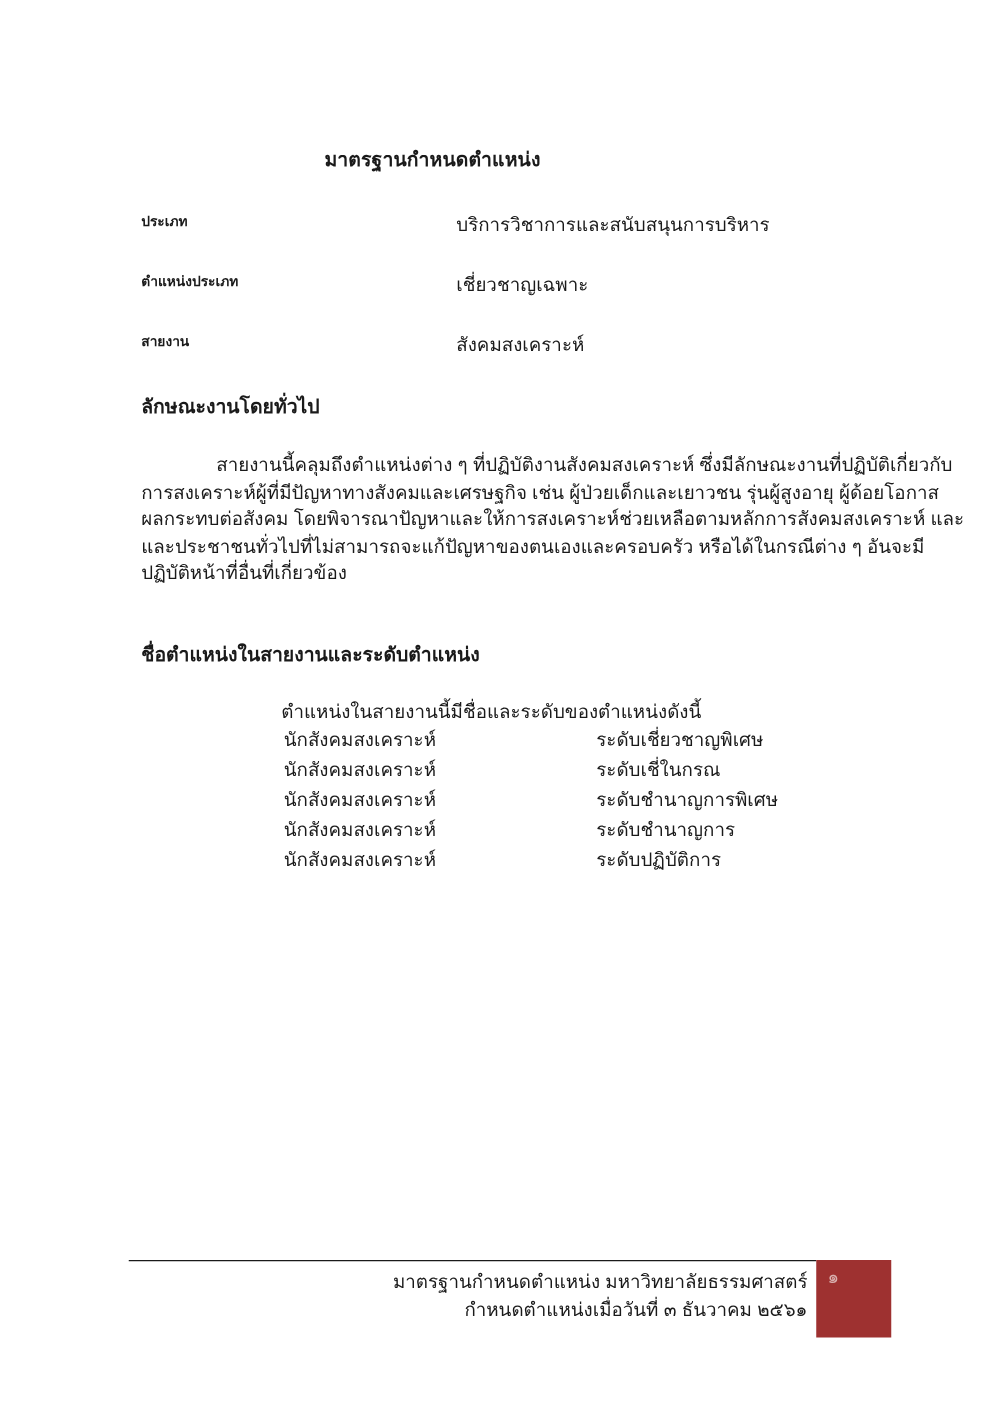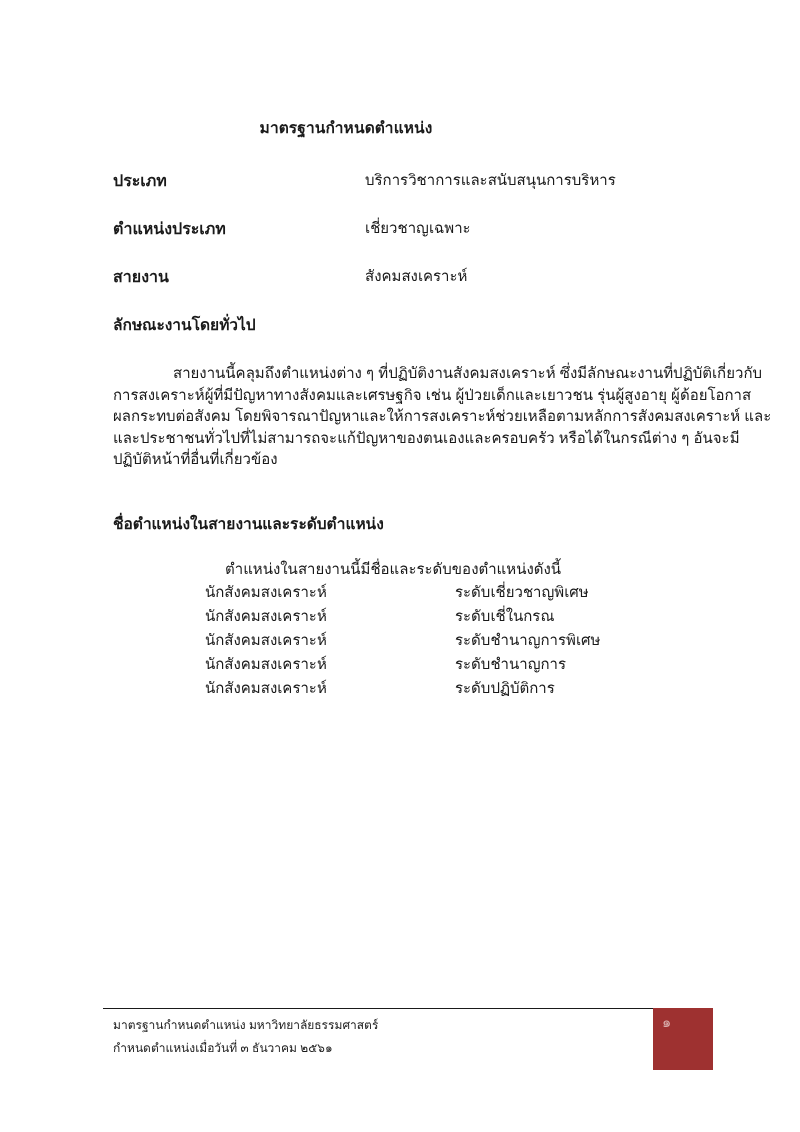--- a/index.html
+++ b/index.html
@@ -35,21 +35,21 @@
   .field-row {
     position: absolute;
     left: 113px;
     width: 620px;
     height: 20px;
   }
   .field-row .f-label {
     position: absolute;
     left: 0;
     top: 0;
-    font-size: 16px;
+    font-size: 11px;
     font-weight: bold;
     white-space: nowrap;
   }
   .field-row .f-value {
     position: absolute;
     left: 252px;
     top: 0;
     font-size: 15px;
     font-weight: normal;
     white-space: nowrap;
@@ -103,20 +103,21 @@
     position: absolute;
     left: 205px;
     top: 580px;
     width: 470px;
   }
   .position-list .pos-row {
     position: relative;
     height: 24px;
     font-size: 15px;
     white-space: nowrap;
+    margin-left: 22px;
   }
   .position-list .pos-name {
     position: absolute;
     left: 0;
     top: 0;
   }
   .position-list .pos-level {
     position: absolute;
     left: 250px;
     top: 0;
@@ -130,22 +131,22 @@
     top: 1008px;
     width: 550px;
     height: 0;
     border-top: 1.6px solid #1a1a1a;
   }
   .footer-text {
     position: absolute;
     left: 113px;
     top: 1014px;
     width: 533px;
-    text-align: left;
-    font-size: 12px;
+    text-align: right;
+    font-size: 15px;
     line-height: 23px;
   }
   .footer-text .fline {
     display: block;
     white-space: nowrap;
   }
   .page-number-box {
     position: absolute;
     left: 653px;
     top: 1008px;

